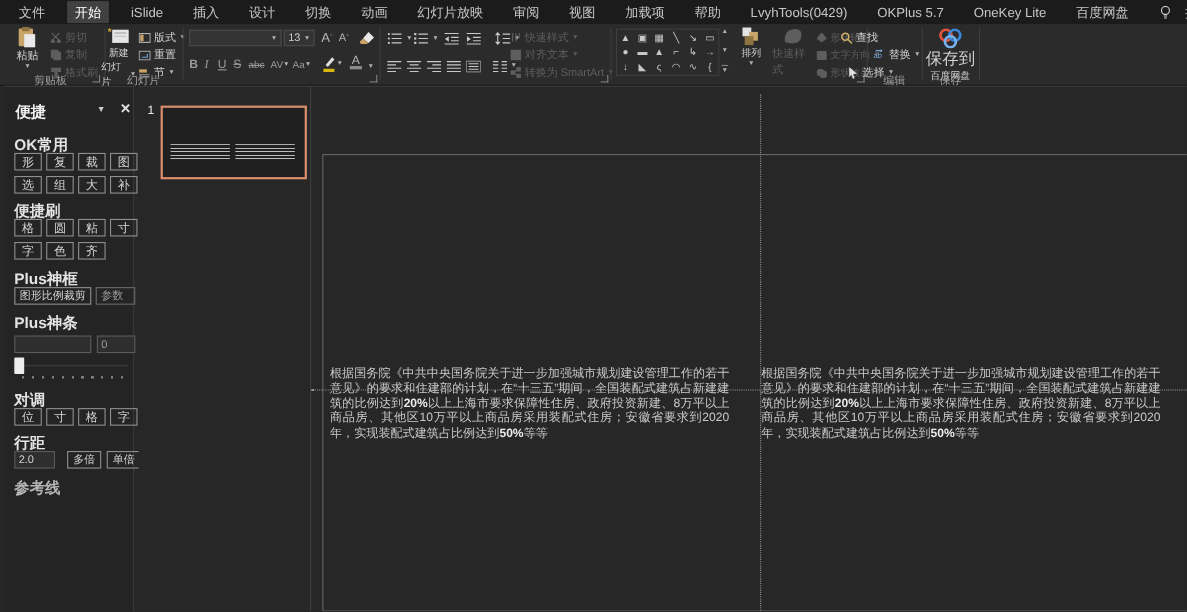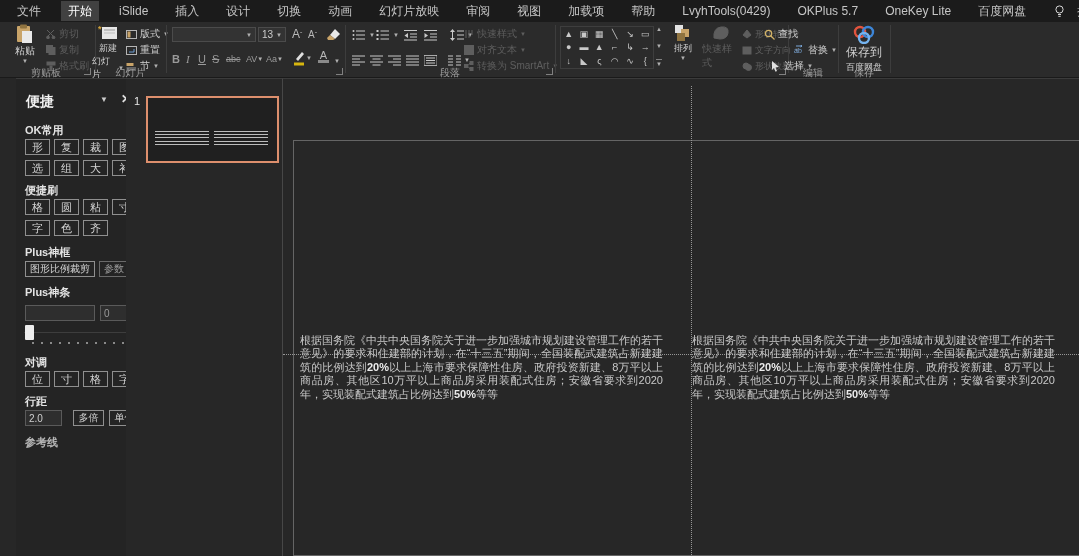--- a/index.html
+++ b/index.html
@@ -19,23 +19,23 @@
   .bigbtn{position:absolute;top:2px;display:flex;flex-direction:column;align-items:center;font-size:10px;color:#d0d0d0}
   .minirow{position:absolute;display:flex;align-items:center;gap:3px;font-size:10px;height:14px}
   .gray, .gray *{color:#5e5e5e!important;stroke:#5e5e5e!important;fill:#5e5e5e!important}
   .dd{font-size:6px;color:#b0b0b0;line-height:6px}
   .combo{position:absolute;background:#333333;border:1px solid #4b4b4b;height:15px;font-size:10px;color:#cccccc;
          display:flex;align-items:center;justify-content:space-between;padding:0 3px;box-sizing:border-box}
   .fbtn{position:absolute;top:29px;height:16px;display:flex;align-items:center;font-size:11px;color:#9a9a9a}
   .shapecell{width:15px;height:13px;display:flex;align-items:center;justify-content:center;font-size:9px;color:#c9c9c9}
   .mi{display:block}
   
-  #panel{left:16px;top:78px;width:118px;height:478px;background:#242424;border-right:1px solid #3b3b3b;border-top:1px solid #3b3b3b;box-sizing:border-box}
+  #panel{left:4px;top:78px;width:118px;height:478px;background:#242424;border-right:1px solid #3b3b3b;border-top:1px solid #3b3b3b;box-sizing:border-box}
   .ptitle{position:absolute;left:10px;top:14px;font-size:14px;font-weight:bold;color:#f2f2f2}
-  .psec{position:absolute;left:9px;font-size:11px;font-weight:bold;color:#e3e3e3}
+  .psec{position:absolute;left:9px;font-size:14px;font-weight:bold;color:#e3e3e3}
   .pbtn{position:absolute;width:25px;height:16px;border:1px solid #8f8f8f;color:#d5d5d5;font-size:11px;
         display:flex;align-items:center;justify-content:center;box-sizing:border-box;background:transparent}
   .pinput{position:absolute;background:#2e2e2e;border:1px solid #5a5a5a;height:16px;font-size:10px;color:#cfcfcf;
           display:flex;align-items:center;padding:0 3px;box-sizing:border-box}
   
   #thumbs{left:126px;top:78px;width:157px;height:478px;background:#272727;border-top:1px solid #3b3b3b;
           border-right:1px solid #474747;box-sizing:border-box}
   .thumbbox{position:absolute;left:20px;top:17px;width:133px;height:67px;border:2px solid #dd8f6d;background:#202020;box-sizing:border-box}
   .blob{position:absolute;top:33px;width:54px;height:15px;
         background:repeating-linear-gradient(180deg,#bcbcbc 0 1px,transparent 1px 3.2px)}
@@ -328,21 +328,20 @@
     <svg class="mi" width="10" height="10" viewBox="0 0 10 10">
         <rect x="0.5" y="3.5" width="3" height="3" fill="#5e5e5e"></rect>
         <rect x="6" y="0.5" width="3" height="3" fill="none" stroke="#5e5e5e"></rect>
         <rect x="6" y="6.5" width="3" height="3" fill="none" stroke="#5e5e5e"></rect>
         <line x1="3.5" y1="5" x2="6" y2="2" stroke="#5e5e5e"></line>
         <line x1="3.5" y1="5" x2="6" y2="8" stroke="#5e5e5e"></line>
       </svg>
     <span>转换为 SmartArt</span>
       <span class="dd">▼</span>
   </div>
-  <div class="glabel" style="left:345px;width:210px">段落</div>
   <div class="launcher" style="left:546px"></div>
   <div class="rdiv" style="left:555px"></div>
 
   <div class="abs" style="left:560px;top:4px;width:92px;height:41px;border:1px solid #3e3e3e;display:grid;grid-template-columns:repeat(6,1fr);align-items:center;justify-items:center">
     <span class="shapecell">▲</span>
     <span class="shapecell">▣</span>
     <span class="shapecell">▦</span>
     <span class="shapecell">╲</span>
     <span class="shapecell">↘</span>
     <span class="shapecell">▭</span>
@@ -428,21 +427,21 @@
   </div>
   <div class="glabel" style="left:788px;width:50px">编辑</div>
   <div class="rdiv" style="left:838px"></div>
 
   <div class="bigbtn" style="left:840px;width:48px">
     <svg class="mi" width="24" height="20" viewBox="0 0 24 20">
       <circle cx="8" cy="8" r="5" fill="none" stroke="#e2543e" stroke-width="2.4"></circle>
       <circle cx="16" cy="8" r="5" fill="none" stroke="#3d86d8" stroke-width="2.4"></circle>
       <circle cx="12" cy="14" r="5" fill="none" stroke="#74b3ef" stroke-width="2.4"></circle>
     </svg>
-    <span style="font-size:12px">保存到</span>
+    <span style="font-size:15px">保存到</span>
     <span style="font-size:9px">百度网盘</span>
   </div>
   <div class="glabel" style="left:838px;width:52px">保存</div>
   <div class="rdiv" style="left:890px"></div>
 </div>
 
 <div id="panel" class="abs">
   <div class="ptitle">便捷</div>
   <span class="abs" style="left:84px;top:16px;font-size:8px;color:#cccccc">▼</span>
   <span class="abs" style="left:105px;top:13px;font-size:12px;color:#e0e0e0;font-weight:bold">✕</span>

